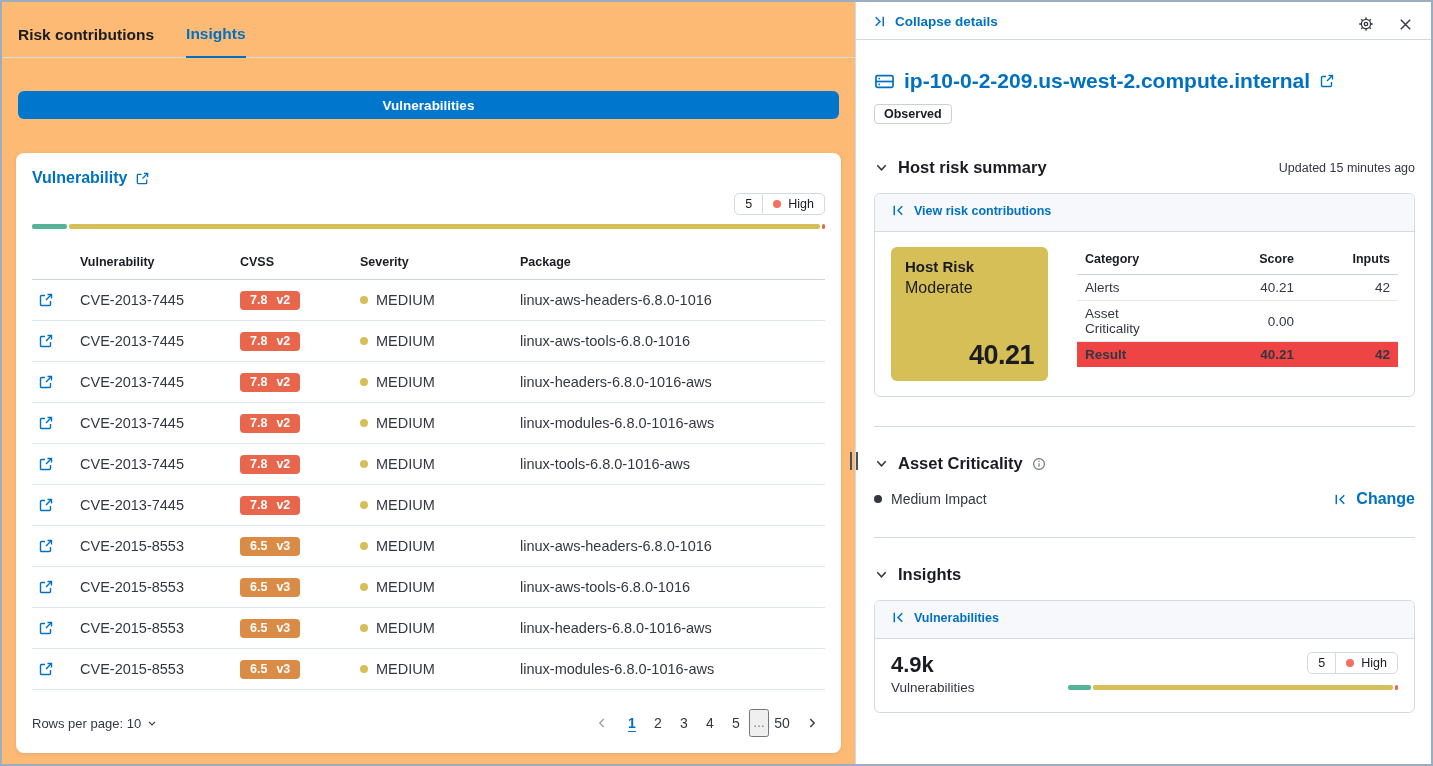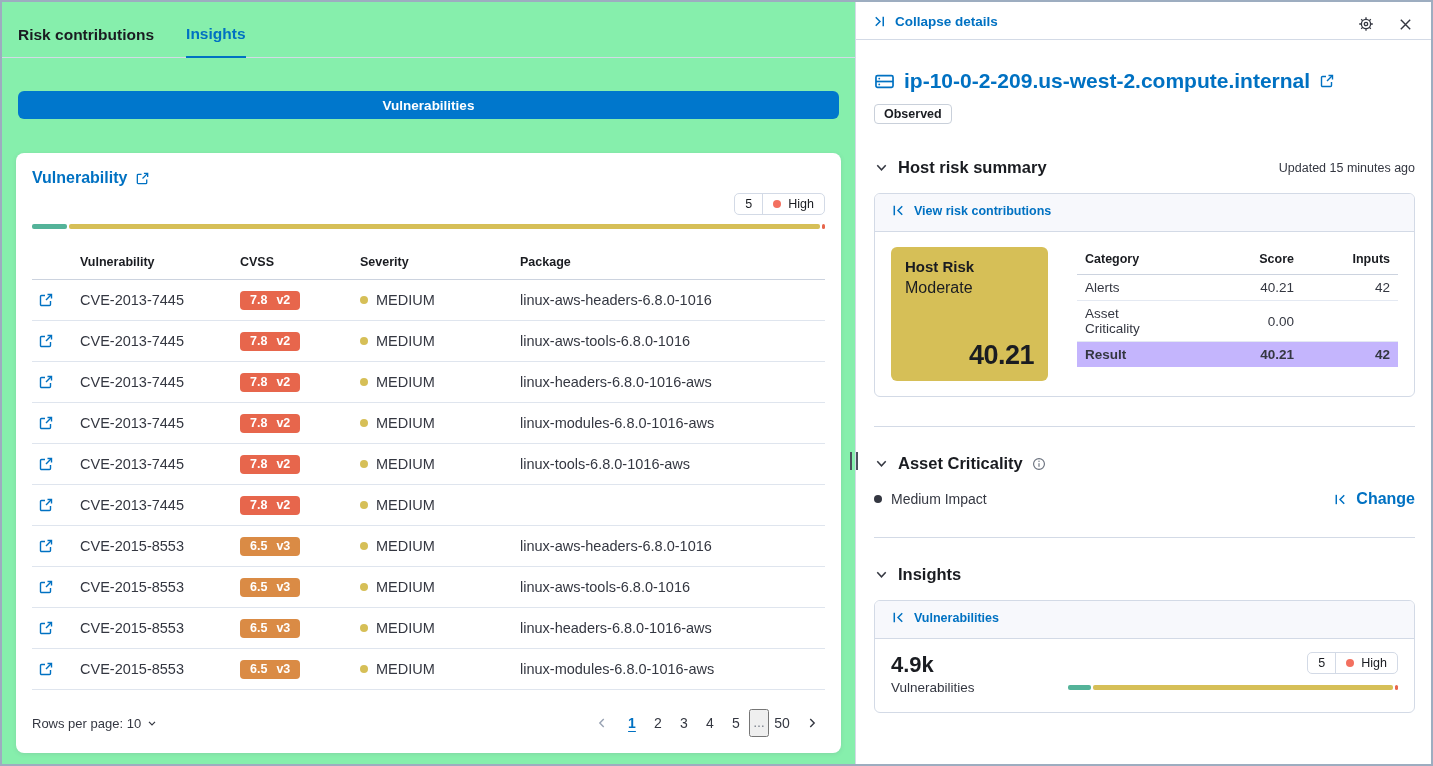--- a/index.html
+++ b/index.html
@@ -1,21 +1,21 @@
 <!DOCTYPE html>
 <html><head>
 <meta charset="utf-8">
 <style>
   * { margin:0; padding:0; box-sizing:border-box; }
   html,body { width:1433px; height:766px; overflow:hidden; background:#fff;
     font-family:"Liberation Sans","DejaVu Sans",sans-serif; color:#343741; }
   .window { width:1433px; height:766px; border:2px solid #9dadc0; display:flex; background:#f7f8fc; }
 
   
-  .left-panel { width:853px; display:flex; flex-direction:column; background:#86efac; }
+  .left-panel { width:853px; display:flex; flex-direction:column; background:#fdba74; }
   .tabs { display:flex; gap:32px; padding:0 16px; border-bottom:1px solid #d3dae6; height:56px; align-items:flex-end; }
   .tab { font-size:15.5px; font-weight:700; color:#1a1c21; padding-bottom:13px; cursor:pointer; }
   .tab.active { color:#0071c2; border-bottom:2px solid #0071c2; margin-bottom:-1px; }
   .vuln-button { margin:33px 16px 0; height:28px; border:none; border-radius:6px; background:#0077cc;
     color:#fff; font-weight:700; font-size:13.5px; display:flex; align-items:center; justify-content:center; cursor:pointer;
     font-family:inherit; }
   .card { margin:34px 14px 11px; background:#fff; border-radius:8px; box-shadow:0 1px 4px rgba(105,112,125,.18);
     padding:16px; flex:1; display:flex; flex-direction:column; }
   .card-title { display:flex; align-items:center; gap:8px; font-size:16px; font-weight:700; color:#0071c2; cursor:pointer; width:max-content; }
   .badge-row { display:flex; justify-content:flex-end; margin-top:6px; }
@@ -523,21 +523,21 @@
     <span class="rt-score-col">40.21</span>
     <span class="rt-inputs">42</span>
   </div>
 
   <div class="rtab-row">
     <span class="rt-cat">Asset Criticality</span>
     <span class="rt-score-col">0.00</span>
     <span class="rt-inputs"></span>
   </div>
 
-  <div class="rtab-row emph" style="background: #c4b5fd;">
+  <div class="rtab-row emph" style="background: #ef4444;">
     <span class="rt-cat">Result</span>
     <span class="rt-score-col">40.21</span>
     <span class="rt-inputs">42</span>
   </div>
 </div>
           </div>
         </div>
       </div>
 
       <hr class="divider">

